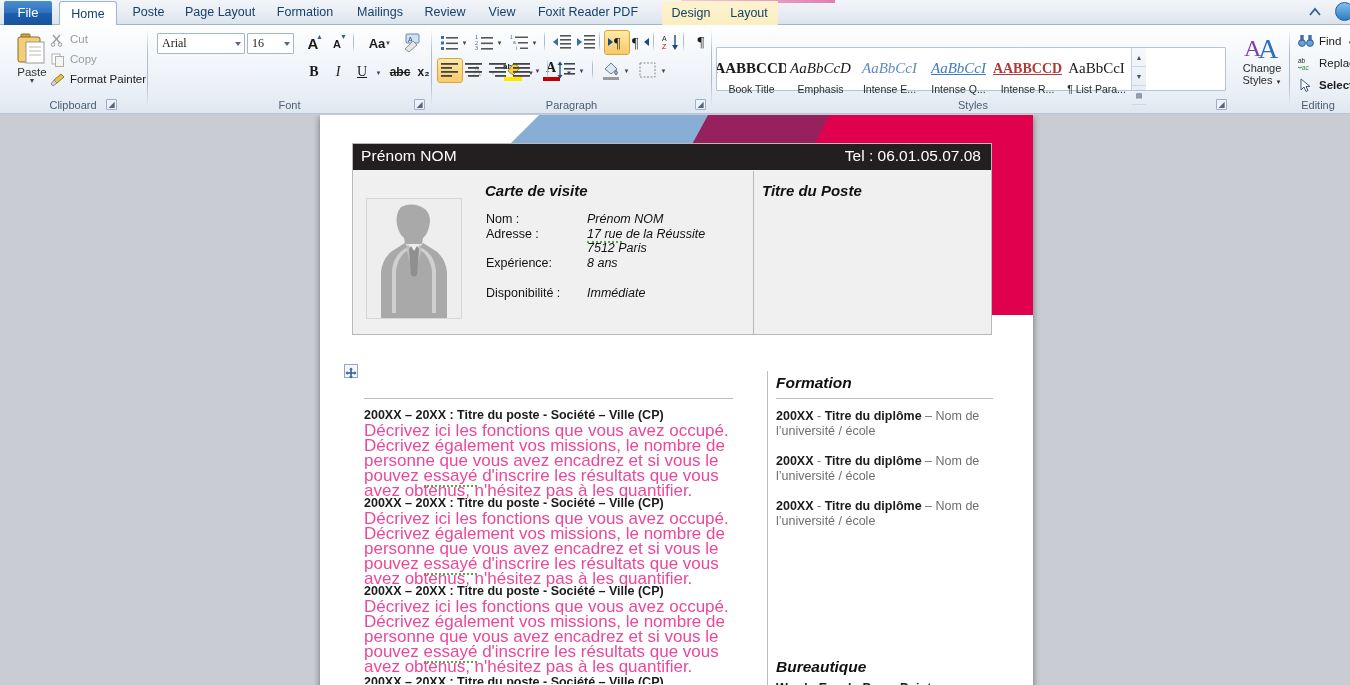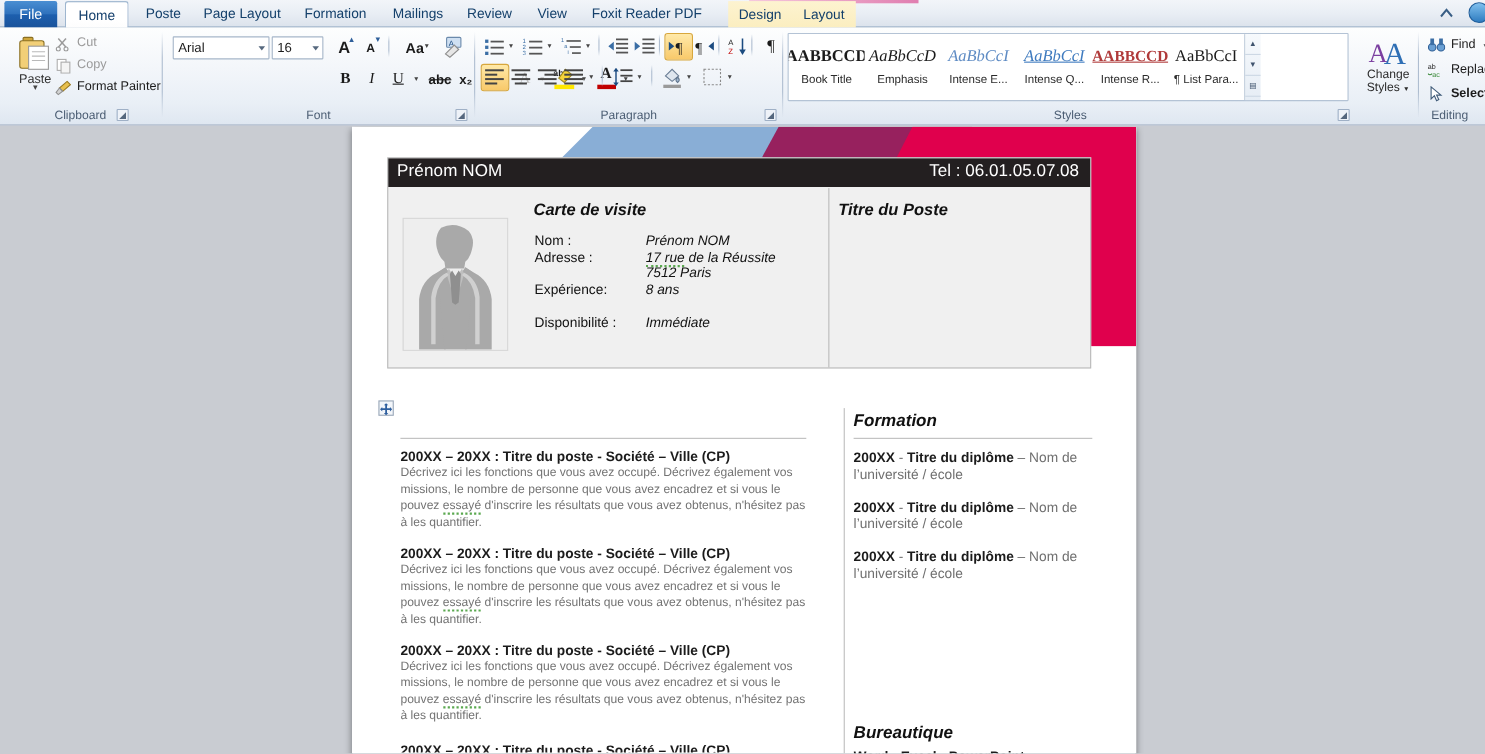--- a/index.html
+++ b/index.html
@@ -73,37 +73,37 @@
   .cbitem {
     position:absolute; left:48px; height:19px; line-height:19px;
     font-size:11.5px; color:#9a9a9a; padding-left:22px; white-space:nowrap; cursor:default;
   }
   .cbitem.on { color:#1b1b1b; }
 
   
   .fontbox {
     position:absolute; background:#fff; border:1px solid #a6b6c9;
     height:21px; font-size:12px; color:#1b1b1b; padding:2px 14px 0 4px;
-    border-radius:1px; cursor:text;
+    border-radius:1px; cursor:text;font-family:Liberation Serif, serif;
   }
   .ddarrow {
     position:absolute; right:3px; top:8px; width:0;height:0;
     border-left:3.5px solid transparent;border-right:3.5px solid transparent;
     border-top:4px solid #56687e;
   }
   .ricon {
     position:absolute; width:24px; height:23px; border-radius:2px;
     text-align:center; cursor:pointer; color:#1b1b1b;
   }
   .ricon.sel { background:linear-gradient(to bottom,#ffe9a8,#f8c96a); outline:1px solid #d8a73c; }
   .ricon.dis { color:#b9b9b9; }
 
   
   .gallery {
-    position:absolute; top:5px; left:0; height:62px;
+    position:absolute; top:22px; left:0; height:44px;
     border:1px solid #b4c3d5; background:#fff; display:flex; border-radius:1px;
   }
   .gal-item {
     width:69px; height:60px; display:flex; flex-direction:column;
     align-items:center; justify-content:center; cursor:pointer; overflow:hidden;
   }
   .gal-prev { font-family:"Liberation Serif", serif; white-space:nowrap; line-height:1; }
   .gal-name { font-size:10.5px; color:#2b2b2b; margin-top:7px; white-space:nowrap; }
   .gal-scroll { width:15px; border-left:1px solid #c3cfdd; background:linear-gradient(to bottom,#f6f9fc,#e6edf5); }
   .gal-sb { height:19px; border-bottom:1px solid #cdd8e4; text-align:center; font-size:7px;
@@ -181,21 +181,21 @@
   }
   .sec-h {
     position:absolute; font-style:italic; font-weight:bold; font-size:15.5px; color:#111;
     padding-bottom:3px;
   }
   .sec-rule { position:absolute; height:1px; background:#bdbdbd; }
   .col-rule { position:absolute; width:1px; background:#bdbdbd; }
 
   .job { position:absolute; width:372px; }
   .job-t { font-size:12.5px; font-weight:bold; color:#1b1b1b; margin-bottom:1px; white-space:nowrap; }
-  .job-d { font-size:11px; color:#737373; line-height:15.1px; }
+  .job-d { font-size:17px; color:#ec4899; line-height:15.1px; }
   .squig { border-bottom:2px dotted #5aa84f; padding-bottom:0px; }
 
   .edu { position:absolute; width:205px; font-size:12.5px; line-height:15.1px; }
   .edu b { color:#1b1b1b; }
   .edu span { color:#6f6f6f; }
 
   .cut-line {
     position:absolute; overflow:hidden; height:9px;
   }
   .cut-line > div { font-size:12.5px; font-weight:bold; color:#1b1b1b; white-space:nowrap; }

